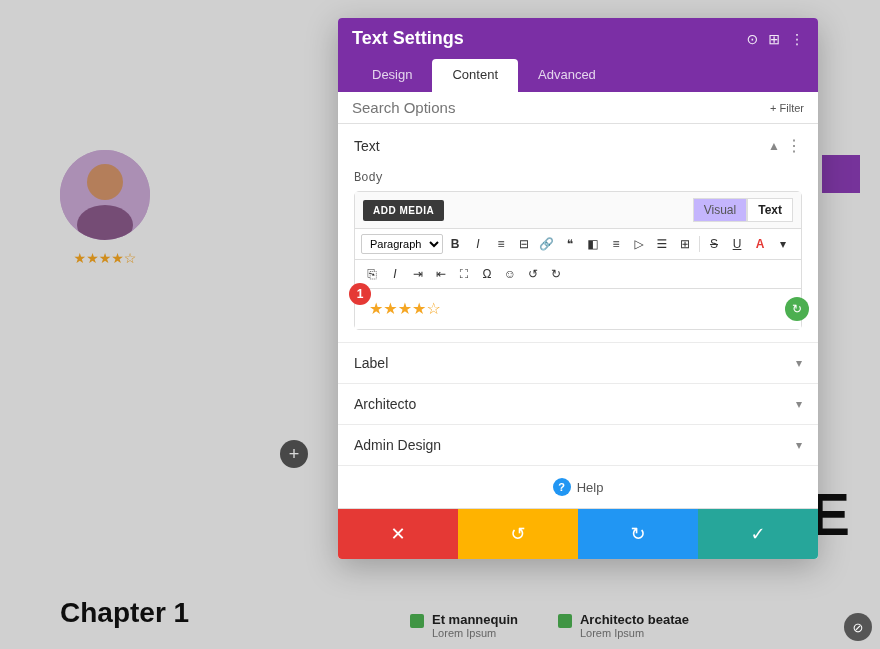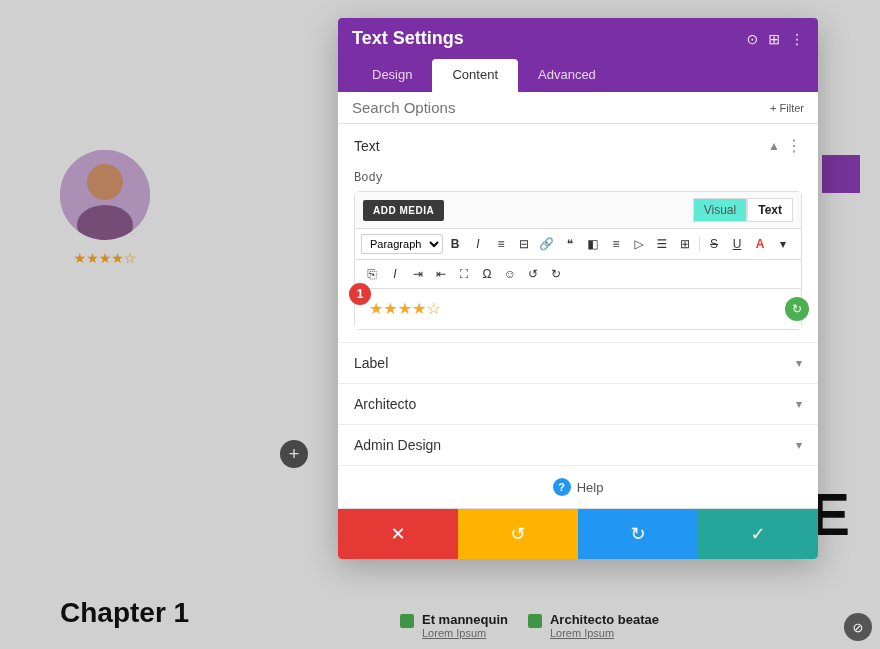--- a/index.html
+++ b/index.html
@@ -91,23 +91,23 @@
       top: 155px;
       right: 20px;
       width: 38px;
       height: 38px;
       background: #8b3db5;
     }
 
     .legend-bar {
       position: absolute;
       bottom: 10px;
-      left: 400px;
-      display: flex;
-      gap: 20px;
+      left: 410px;
+      display: flex;
+      gap: 40px;
       align-items: flex-start;
     }
 
     .legend-item {
       display: flex;
       align-items: flex-start;
       gap: 8px;
     }
 
     .legend-dot {
@@ -115,21 +115,21 @@
       height: 14px;
       border-radius: 2px;
       margin-top: 2px;
       flex-shrink: 0;
     }
 
     .legend-dot.green { background: #4caf50; }
 
     .legend-text-block {}
     .legend-title { font-size: 13px; font-weight: 600; color: #222; }
-    .legend-sub { font-size: 11px; color: #777; text-decoration: underline; }
+    .legend-sub { font-size: 11px; color: #777; }
 
     
     .modal-overlay {
       position: absolute;
       top: 0; left: 0;
       width: 880px;
       height: 649px;
       background: rgba(0,0,0,0.15);
     }
 
@@ -309,21 +309,21 @@
       display: flex;
       gap: 0;
     }
 
     .vt-tab {
       padding: 4px 10px;
       font-size: 12px;
       color: #555;
       cursor: pointer;
       border: 1px solid #ddd;
-      background: #5eead4;
+      background: #c4b5fd;
     }
 
     .vt-tab.active {
       background: #fff;
       color: #222;
       font-weight: 600;
     }
 
     
     .format-toolbar {

